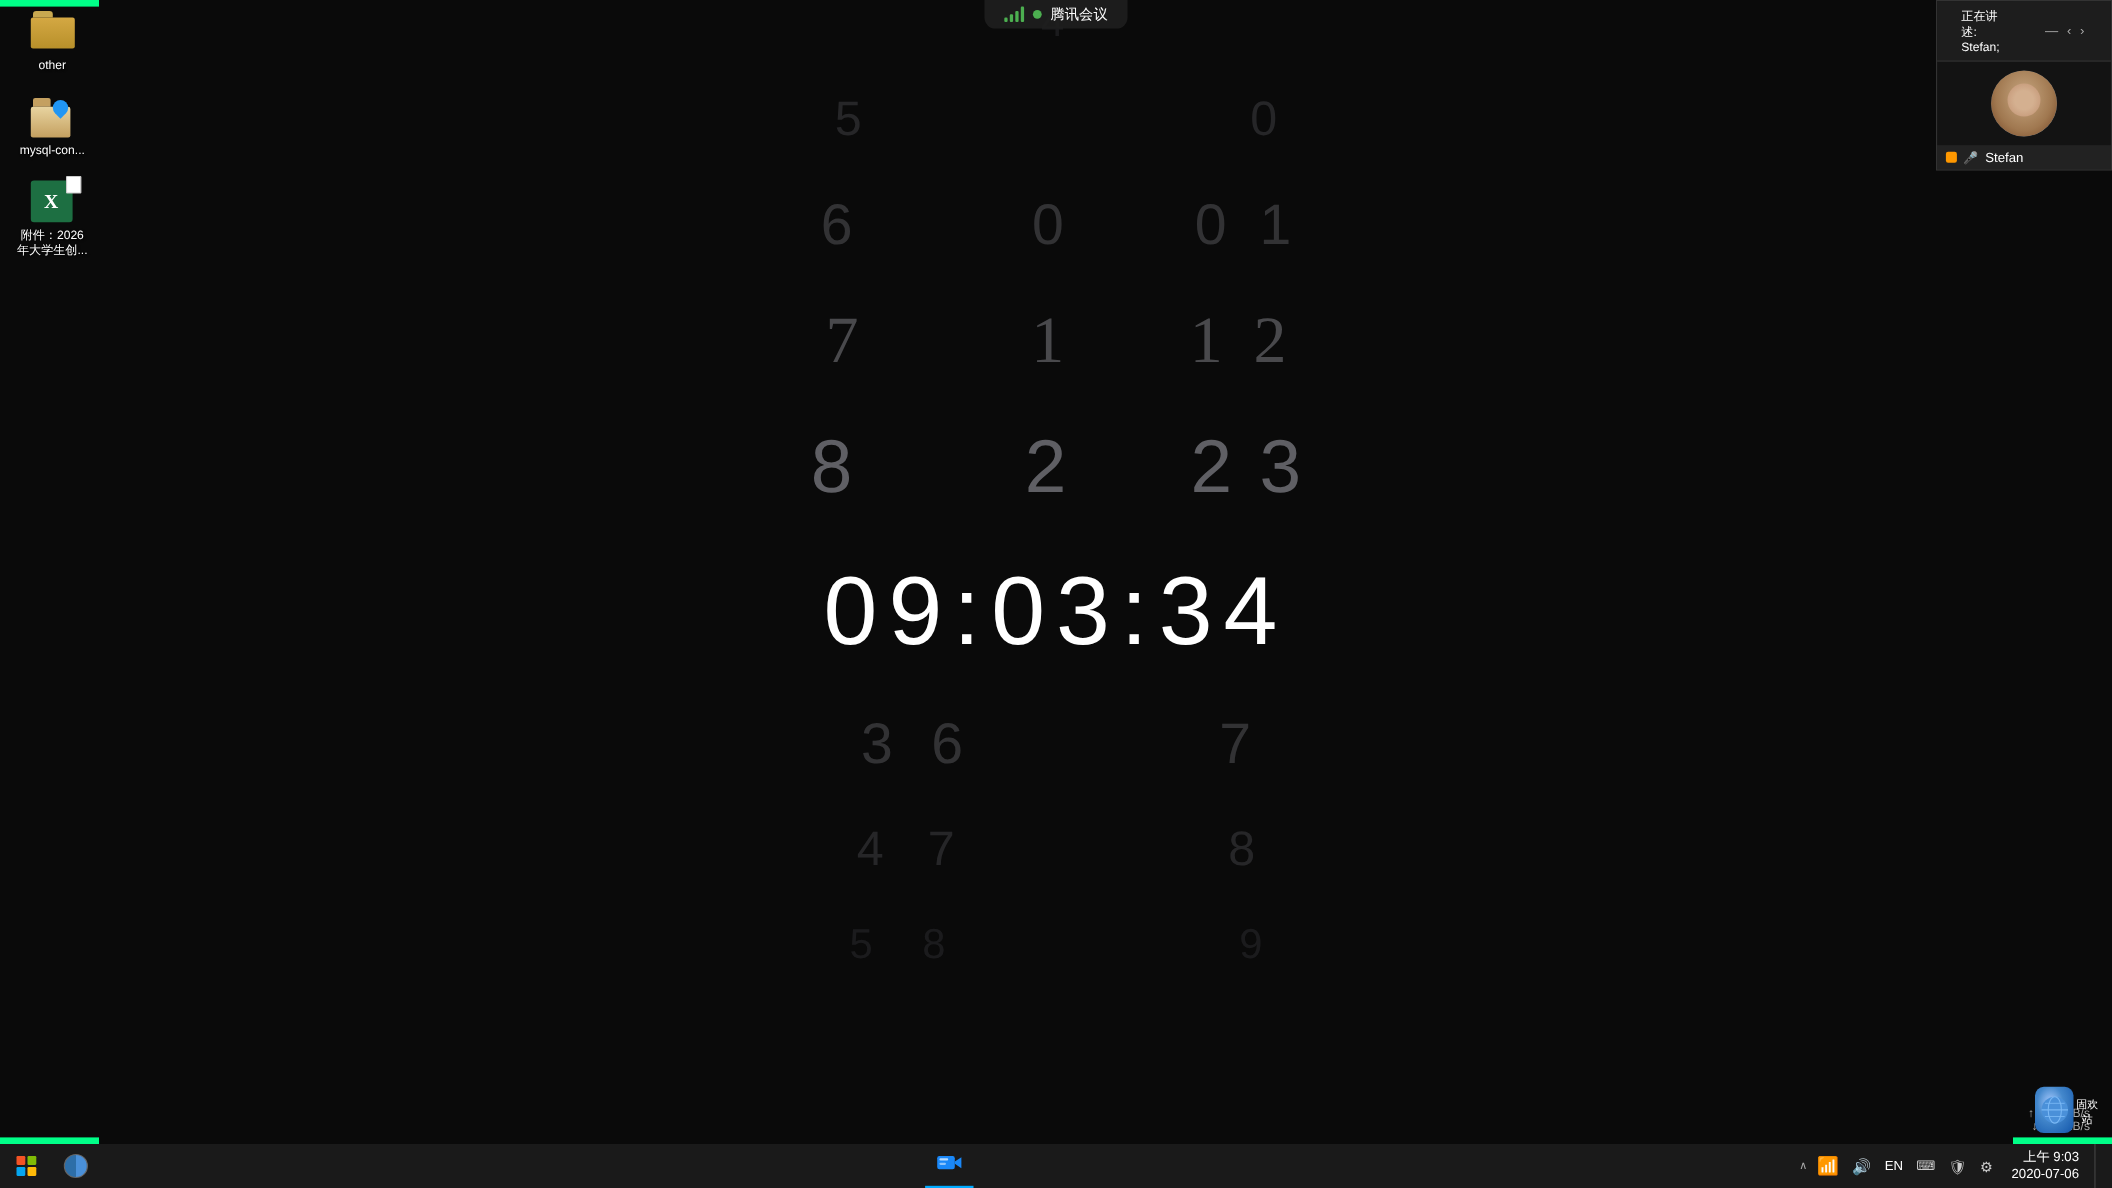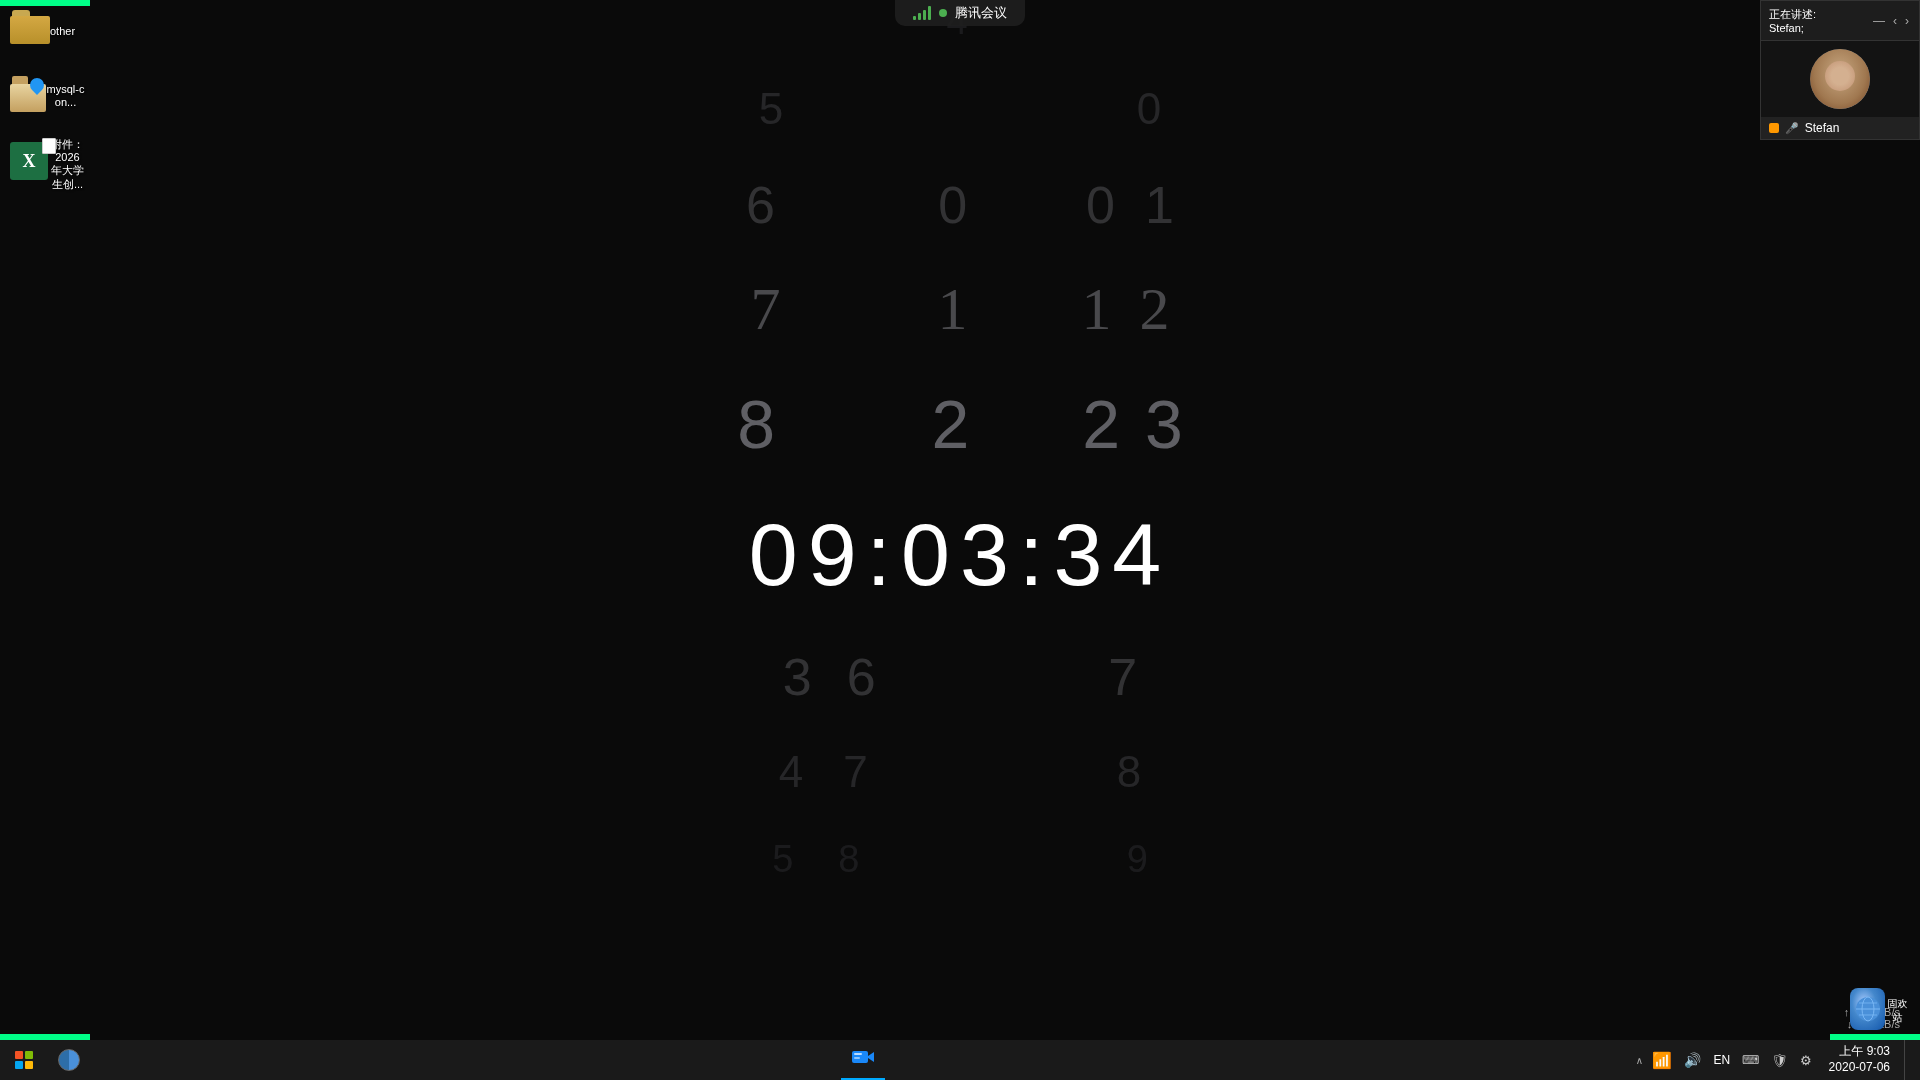--- a/index.html
+++ b/index.html
@@ -44,21 +44,21 @@
       position: absolute;
       top: 10px;
       left: 10px;
       display: flex;
       flex-direction: column;
       gap: 20px;
     }
 
     .desktop-icon {
       display: flex;
-      flex-direction: row;
+      flex-direction: column;
       align-items: center;
       width: 75px;
       cursor: pointer;
     }
 
     .desktop-icon .icon-img {
       width: 40px;
       height: 40px;
       margin-bottom: 4px;
     }
@@ -235,21 +235,21 @@
       top: 0;
       right: 0;
       width: 160px;
       background: rgba(20,20,20,0.95);
       border: 1px solid #333;
       z-index: 200;
     }
 
     .meeting-widget-header {
       background: rgba(30,30,30,0.98);
-      padding: 6px 8px;
+      padding: 6px 22px;
       display: flex;
       align-items: center;
       justify-content: space-between;
       border-bottom: 1px solid #333;
       gap: 36px;
     }
 
     .meeting-widget-title {
       color: #ffffff;
       font-size: 11px;

